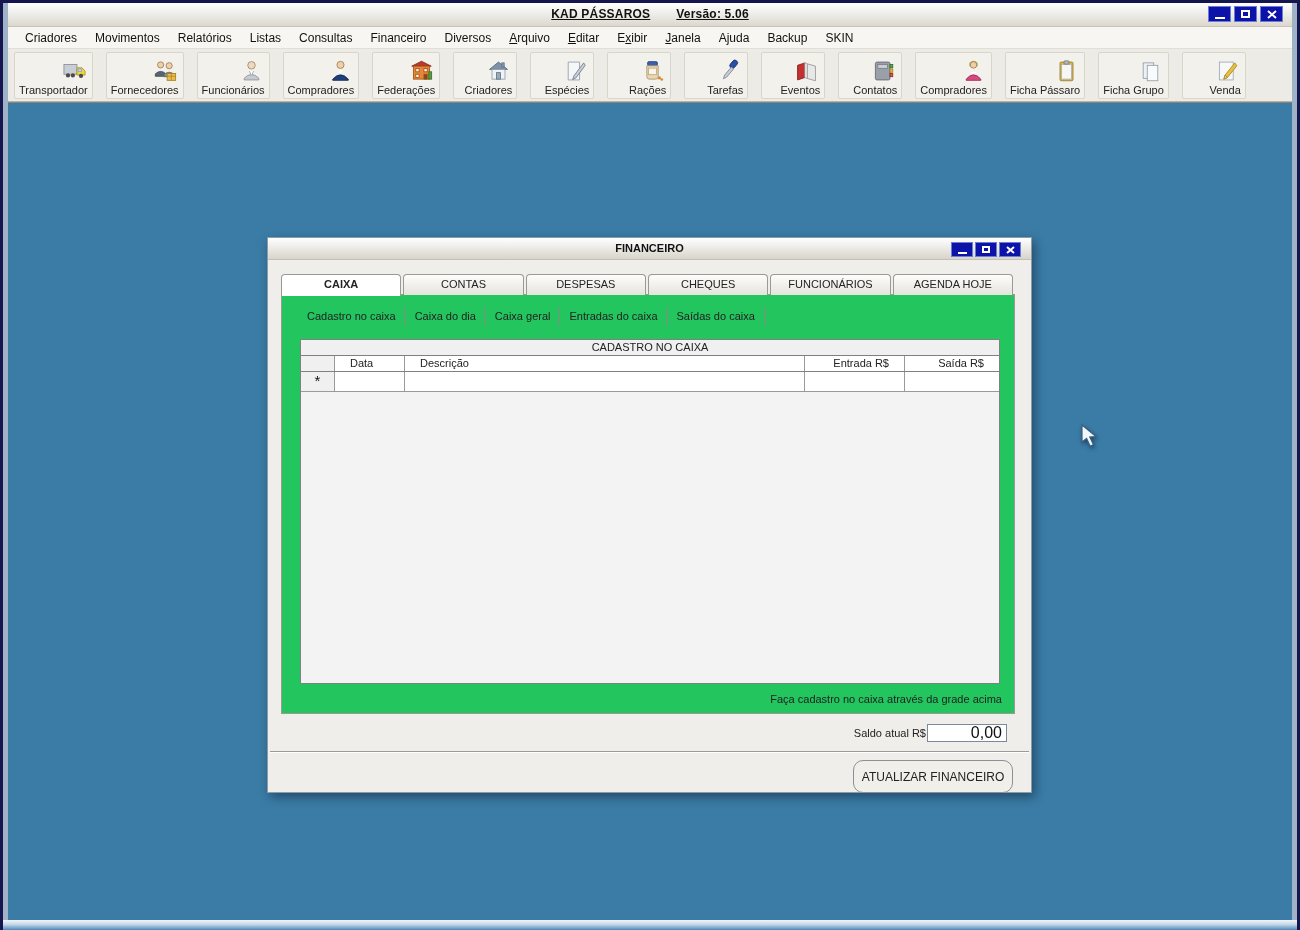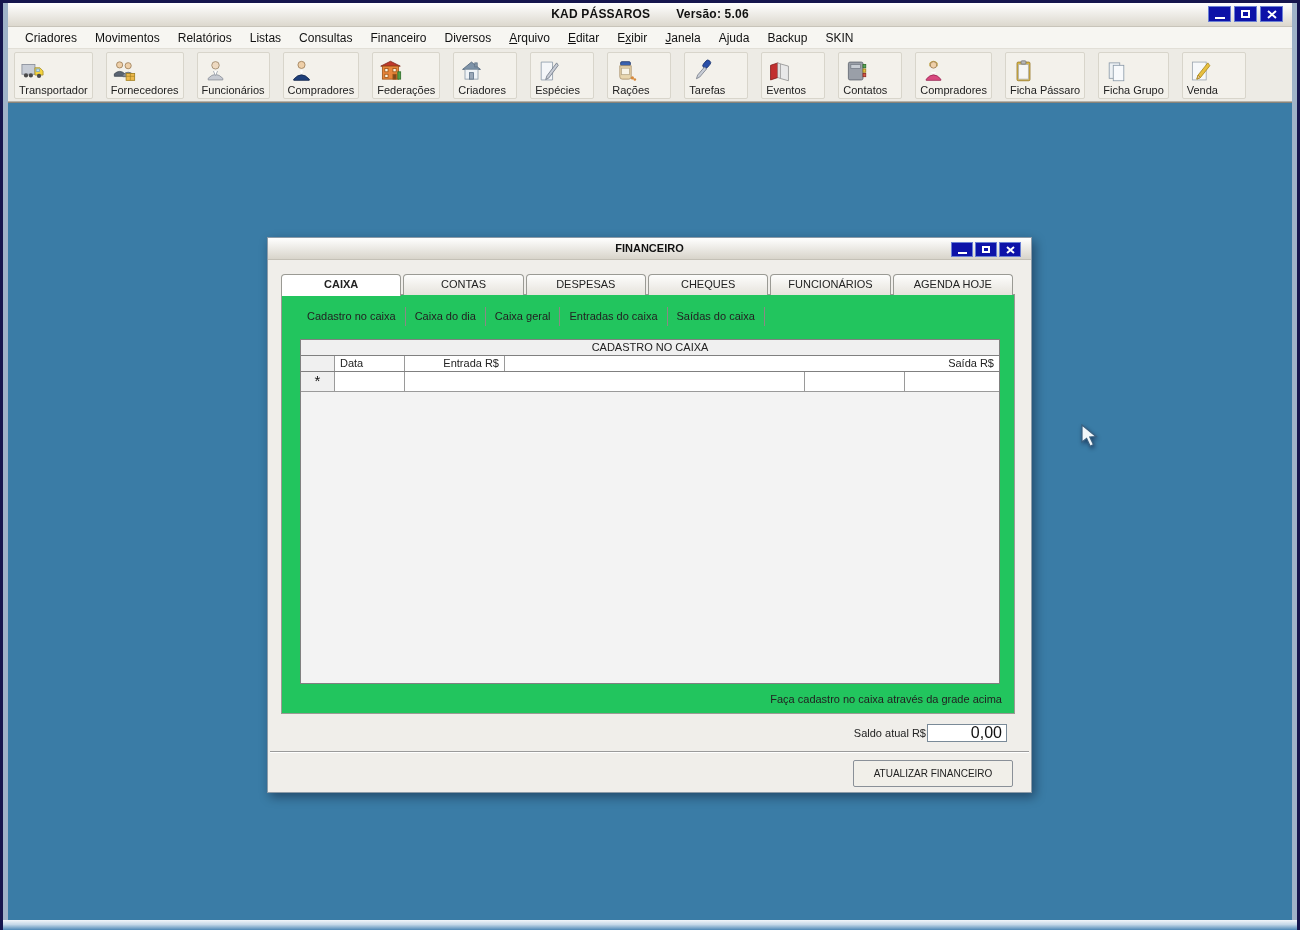--- a/index.html
+++ b/index.html
@@ -10,39 +10,39 @@
   .app { position:absolute; inset:0; display:flex; flex-direction:column;
          border:3px solid #16164E; border-bottom:none; background:#EDEBE5; }
   .frame-inner { flex:1; display:flex; flex-direction:column;
          border-left:5px solid #9FB3C8; border-right:5px solid #9FB3C8; }
   .frame-bottom { height:10px; background:linear-gradient(#F2F5F9, #C4D7E8 45%, #4E88B6 100%); }
 
   
   .titlebar { position:relative; height:24px; flex:0 0 24px;
               background:linear-gradient(#FFFFFF, #DCD8CE); border-bottom:1px solid #C8C4BA; }
   .title-text { position:absolute; left:0; right:0; top:4px; text-align:center;
-                font-size:12px; font-weight:bold; color:#111; letter-spacing:.2px; }
+                font-size:12px; font-weight:bold; color:#111; letter-spacing:.2px;text-decoration:underline; }
   .title-text .gap { display:inline-block; width:26px; }
   .winbtns { position:absolute; right:9px; top:3px; display:flex; gap:3px; }
   .wbtn { width:23px; height:16px; background:#0D12A8; border:1px solid #6A7FD4;
           display:flex; align-items:center; justify-content:center; cursor:pointer; }
   .wbtn .bar { width:10px; height:2px; background:#fff; margin-top:7px; }
   .wbtn .box { width:9px; height:8px; border:2px solid #fff; }
 
   
   .menubar { height:22px; flex:0 0 22px; background:#F7F6F2; display:flex; align-items:center;
              padding-left:8px; border-bottom:1px solid #E2DFD7; }
   .menu-item { font-size:12px; color:#111; padding:2px 9px; cursor:default; white-space:nowrap; }
   .menu-item span.k { text-decoration:underline; }
 
   
   .toolbar { height:53px; flex:0 0 53px; background:#EDEBE5; display:flex; align-items:center;
              padding-left:6px; gap:13px; border-bottom:1px solid #B6B2A8; }
   .tbtn { min-width:64px; height:47px; background:#F3F1EB; border:1px solid #D8D5CB; border-radius:2px;
-          display:flex; flex-direction:column; align-items:flex-start; justify-content:flex-end;
+          display:flex; flex-direction:column; align-items:flex-end; justify-content:flex-end;
           padding:1px 4px 1px 4px; cursor:pointer; }
   .tbtn svg { width:27px; height:26px; }
   .tbtn .lbl { font-size:11px; color:#222; white-space:nowrap; line-height:13px; }
 
   
   .mdi { flex:1; position:relative; background:#3A7CA6; border-top:1px solid #88847A; }
 
   
   .fin { position:absolute; left:267px; top:237px; width:765px; height:556px;
          background:#F0EEEA; border:1px solid #8C9BA8; box-shadow:3px 4px 10px rgba(0,0,20,.4); }
@@ -72,21 +72,21 @@
   .subtab { font-size:11px; color:#222; padding:3px 9px 4px 9px; border-right:1px solid #8A8A84;
             cursor:pointer; white-space:nowrap; }
 
   
   .grid { position:absolute; left:18px; top:44px; width:700px; height:345px;
           border:1px solid #808080; background:#F3F3F3; display:flex; flex-direction:column; }
   .g-title { height:16px; background:#F0F0F0; border-bottom:1px solid #808080;
              font-size:11px; color:#222; text-align:center; line-height:15px; }
   .g-head { display:flex; height:16px; background:#FFFFFF; border-bottom:1px solid #808080; }
   .g-head .c { font-size:11px; color:#222; line-height:15px; border-right:1px solid #9A9A9A;
-               padding:0 5px; overflow:hidden; }
+               padding:0 15px; overflow:hidden; }
   .g-row { display:flex; height:20px; background:#FFFFFF; border-bottom:1px solid #9A9A9A; }
   .g-row .c { border-right:1px solid #9A9A9A; }
   .c.sel { width:34px; background:#F0F0F0; text-align:center; }
   .c.data { width:70px; }
   .c.desc { width:400px; }
   .c.ent  { width:100px; text-align:right; }
   .c.sai  { flex:1; text-align:right; border-right:none !important; }
   .marker { font-size:15px; line-height:18px; color:#111; }
   .g-fill { flex:1; background:#F3F3F3; }
 
@@ -96,23 +96,23 @@
   .saldo-row { position:absolute; right:24px; top:486px; display:flex; align-items:center; gap:1px; }
   .saldo-row label { font-size:11px; color:#222; }
   .saldo-input { width:80px; height:18px; border:1px solid #7A8A98; background:#fff;
                  font-family:"Liberation Sans",sans-serif; font-size:16px; text-align:right;
                  padding-right:4px; color:#111; }
 
   .sep { position:absolute; left:2px; right:2px; top:513px; height:2px;
          background:linear-gradient(#9A9A9A 50%, #FFFFFF 50%); }
 
   .footer-note { position:absolute; left:12px; top:528px; font-size:11px; color:#222; width:560px; }
-  .update-btn { position:absolute; left:585px; top:522px; width:160px; height:27px;
-                background:#F1EFE9; border:1px solid #8A9098; border-radius:2px;
-                font-family:"Liberation Sans",sans-serif; font-size:10px; color:#222; cursor:pointer; }
+  .update-btn { position:absolute; left:585px; top:522px; width:160px; height:33px;
+                background:#F1EFE9; border:1px solid #8A9098; border-radius:10px;
+                font-family:"Liberation Sans",sans-serif; font-size:12px; color:#222; cursor:pointer; }
 
   .cursor { position:absolute; left:1077px; top:423px; width:24px; height:26px; z-index:50;
             pointer-events:none; filter:drop-shadow(1px 2px 2px rgba(0,0,30,.45)); }
 </style>
 </head>
 <body>
 
 <div class="app">
   <div class="frame-inner">
 
@@ -327,20 +327,21 @@
       <div class="subtab">Caixa geral</div>
       <div class="subtab">Entradas do caixa</div>
       <div class="subtab">Saídas do caixa</div>
     </div>
 
     <div class="grid">
       <div class="g-title">CADASTRO NO CAIXA</div>
       <div class="g-head">
         <div class="c sel"></div>
         <div class="c data">Data</div>
+        <div class="c desc">Descrição</div>
         <div class="c ent">Entrada R$</div>
         <div class="c sai">Saída R$</div>
       </div>
       <div class="g-row">
         <div class="c sel"><span class="marker">*</span></div>
         <div class="c data"></div>
         <div class="c desc"></div>
         <div class="c ent"></div>
         <div class="c sai"></div>
       </div>

